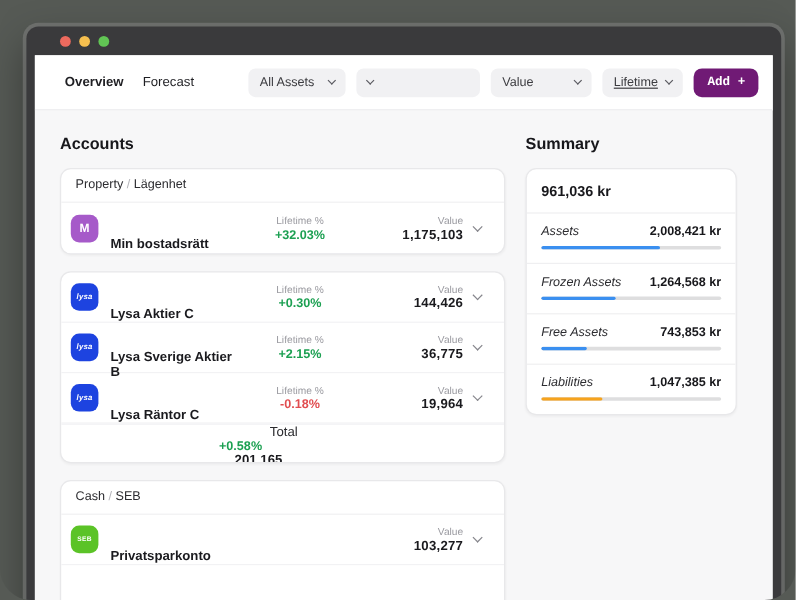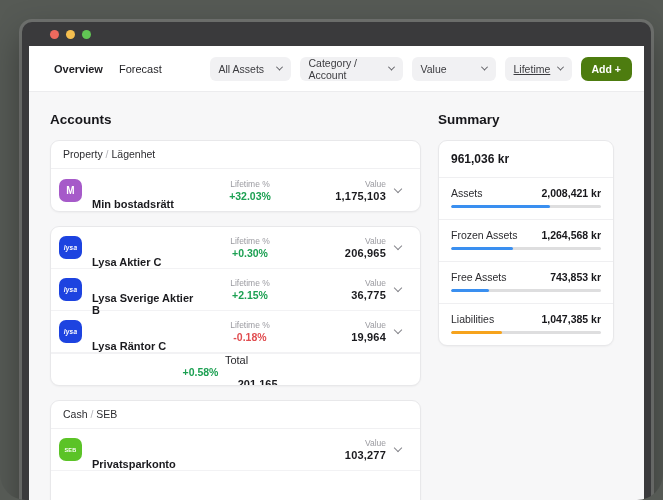--- a/index.html
+++ b/index.html
@@ -85,29 +85,29 @@
   .metric .val { font-size:10.5px; font-weight:bold; }
   .pos { color:#1ca052; } .neg { color:#e14d50; }
   .valcol { width:82px; flex:none; text-align:right; }
   .valcol .lbl { font-size:8.5px; color:#9a9aa0; margin-bottom:1px; }
   .valcol .val { font-size:11px; font-weight:bold; color:#1a1a1e; letter-spacing:.2px; }
   .chevcol { width:24px; flex:none; display:flex; justify-content:center; }
 
   .total-row { display:flex; align-items:center; padding:0 10px 0 12px; height:32px;flex-direction:column; }
   .total-lbl { flex:1; font-size:11px; color:#2a2a2e; }
   .total-pct { width:108px; font-size:10.5px; font-weight:bold; }
-  .total-val { width:82px; text-align:right; font-size:11px; font-weight:bold; color:#1a1a1e; }
+  .total-val { width:82px; text-align:left; font-size:11px; font-weight:bold; color:#1a1a1e; }
 
   
   .sum-total { padding:11px 12px; font-size:12px; font-weight:bold; color:#17171b;
                border-bottom:1px solid #efeff1; }
   .sum-row { padding:9px 12px 11px 12px; border-bottom:1px solid #efeff1; }
   .sum-row:last-child { border-bottom:none; }
   .sum-line { display:flex; justify-content:space-between; align-items:baseline; margin-bottom:6px; }
-  .sum-lbl { font-size:10.5px; color:#2c2c30; }
+  .sum-lbl { font-size:10.5px; color:#2c2c30;font-style:italic; }
   .sum-val { font-size:10.5px; font-weight:bold; color:#17171b; }
   .bar-track { height:3px; background:#dededf; border-radius:2px; overflow:hidden; }
   .bar-fill { height:100%; border-radius:2px; }
 </style>
 </head>
 <body>
 
 <div class="stage">
   <div class="window">
 
@@ -123,32 +123,31 @@
         <div class="nav">
           <span class="nav-item active">Overview</span>
           <span class="nav-item">Forecast</span>
         </div>
         <div class="filters">
           <div class="dropdown dd-allassets">
             <span>All Assets</span>
             <span class="chev"></span>
           </div>
           <div class="dropdown dd-category">
-            <span>Category / Account</span>
             <span class="chev"></span>
           </div>
           <div class="dropdown dd-value">
             <span>Value</span>
             <span class="chev"></span>
           </div>
           <div class="dropdown dd-lifetime">
             <span>Lifetime</span>
             <span class="chev"></span>
           </div>
-          <button class="add-btn" style="background: #4d7c0f;">Add +</button>
+          <button class="add-btn" style="background: #701a75; font-family: Liberation Mono, monospace;">Add +</button>
         </div>
       </div>
 
       <div class="main">
 
         <div class="col-left">
           <div class="h1">Accounts</div>
 
           <div class="card">
             <div class="card-header">
@@ -177,21 +176,21 @@
 
             <div class="acc-row">
               <div class="avatar lysa" style="background: rgb(29, 67, 224);">lysa</div>
               <div class="acc-name">Lysa Aktier C</div>
               <div class="metric">
                 <div class="lbl">Lifetime %</div>
                 <div class="val pos">+0.30%</div>
               </div>
               <div class="valcol">
                 <div class="lbl">Value</div>
-                <div class="val">206,965</div>
+                <div class="val">144,426</div>
               </div>
               <div class="chevcol">
                   <span class="row-chev"></span>
                 </div>
             </div>
 
             <div class="acc-row">
               <div class="avatar lysa" style="background: rgb(29, 67, 224);">lysa</div>
               <div class="acc-name">Lysa Sverige Aktier B</div>
               <div class="metric">

